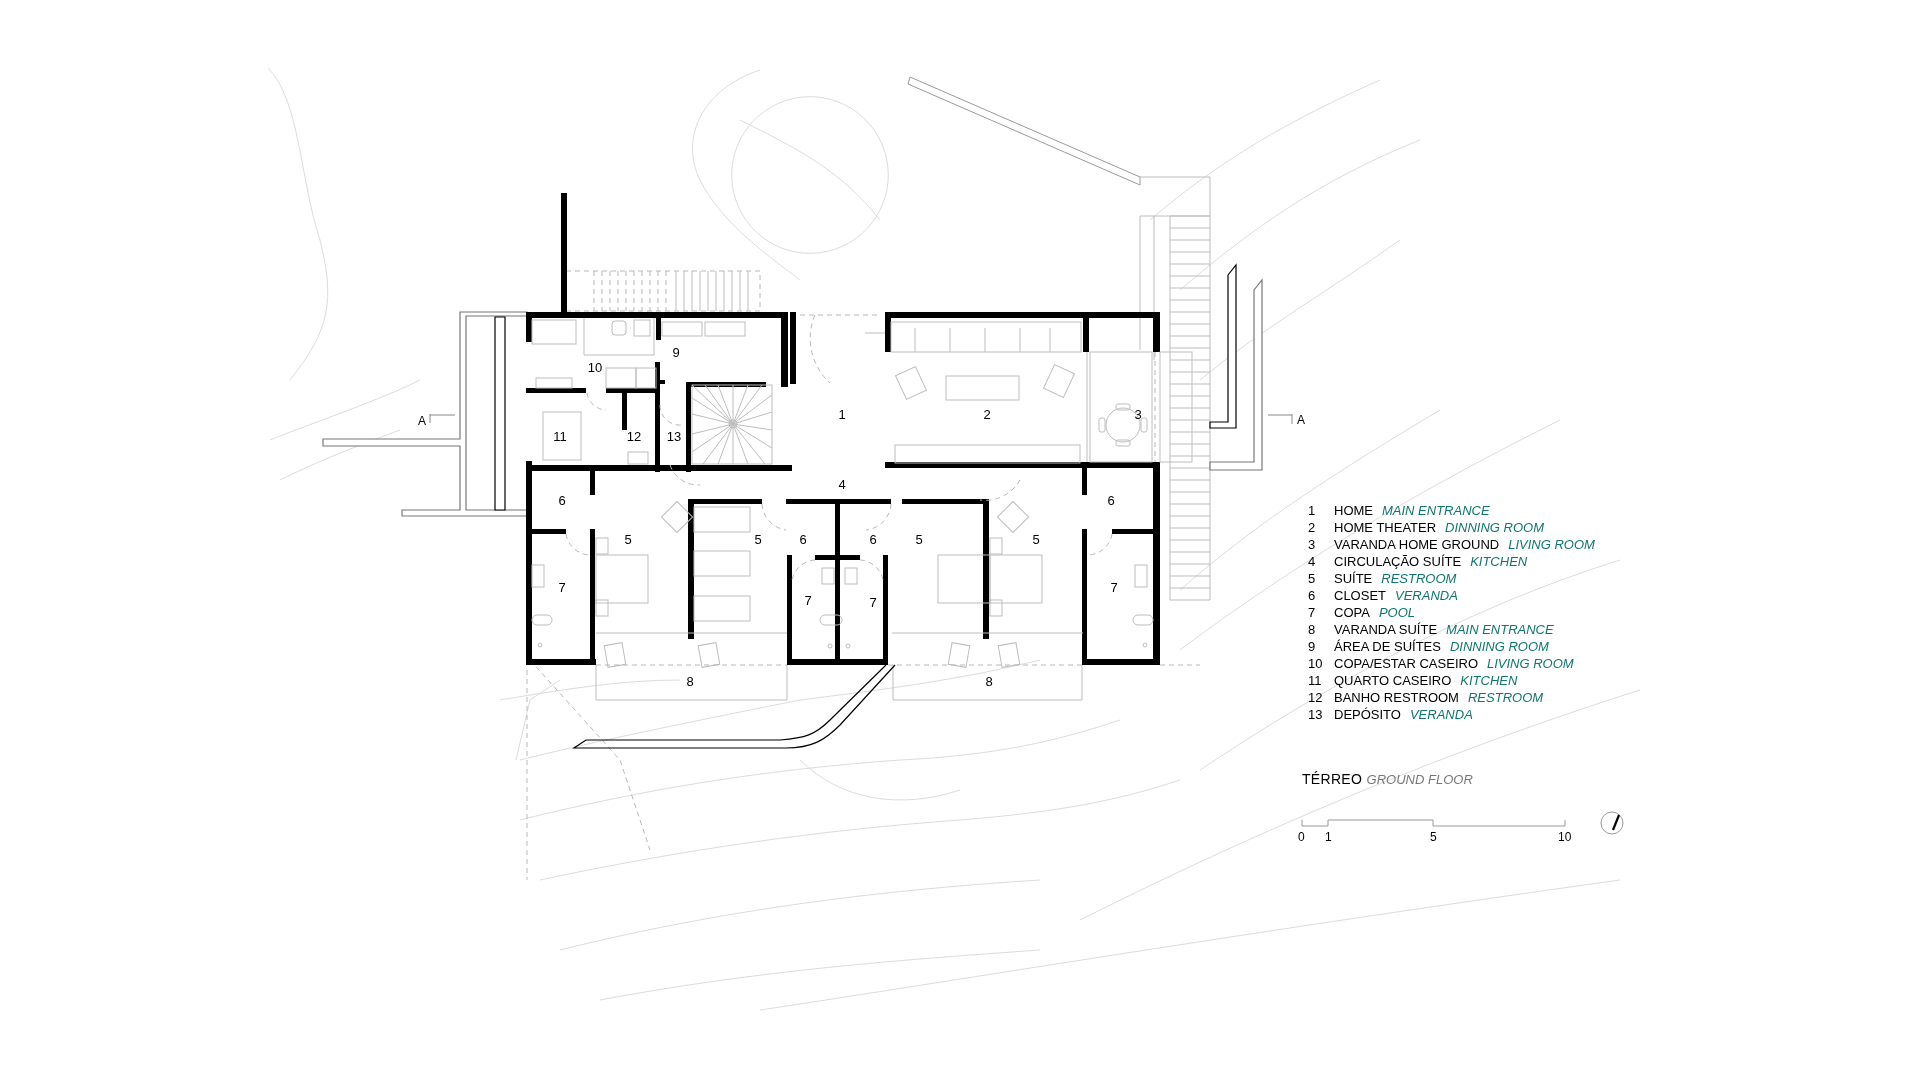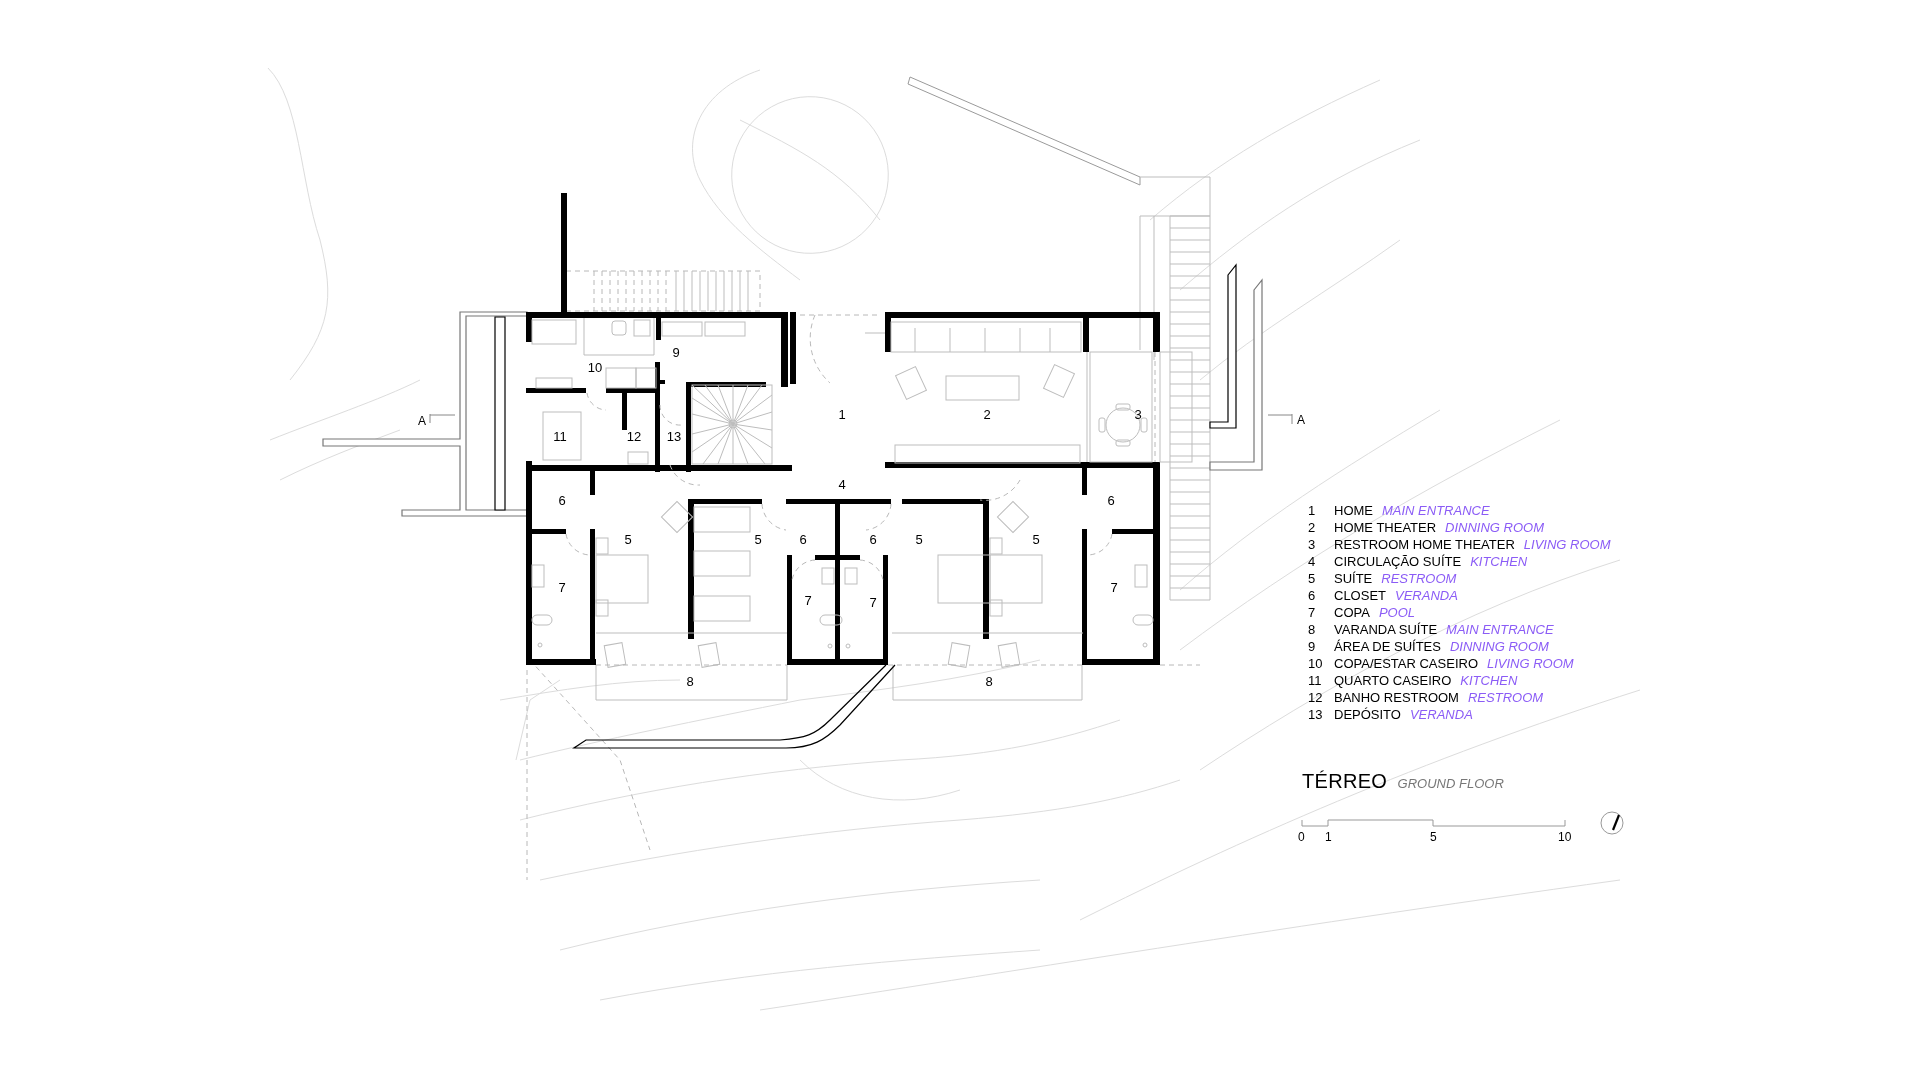--- a/index.html
+++ b/index.html
@@ -13,25 +13,25 @@
     .topo { fill: none; stroke: #dcdcdc; stroke-width: 1; }
     .outl { fill: #fff; stroke: #000; stroke-width: 1.2; }
     .outg { fill: #fff; stroke: #777; stroke-width: 1.2; }
     .rlabel { font-family: "Liberation Sans", sans-serif; font-size: 13px; fill: #000; text-anchor: middle; }
     .seclabel { font-family: "Liberation Sans", sans-serif; font-size: 12px; fill: #000; }
 
     .legend { position: absolute; left: 1308px; top: 502px; font-size: 13px; line-height: 17px; }
     .legend-row { display: flex; white-space: nowrap; }
     .legend-num { width: 26px; }
     .legend-pt { }
-    .legend-en { color: #8b5cf6; font-style: italic; margin-left: 9px; }
+    .legend-en { color: #0f766e; font-style: italic; margin-left: 9px; }
 
     .title { position: absolute; left: 1302px; top: 770px; white-space: nowrap; }
-    .title-pt { font-size: 20px; letter-spacing: 0.3px; }
-    .title-en { font-size: 13px; color: #777; font-style: italic; margin-left: 6px; }
+    .title-pt { font-size: 14px; letter-spacing: 0.3px; }
+    .title-en { font-size: 13px; color: #777; font-style: italic; }
 
     .scale-labels { position: absolute; top: 830px; font-size: 12px; }
     .scale-labels span { position: absolute; white-space: nowrap; }
   </style>
 </head>
 <body>
 
 <svg class="plan" width="1920" height="1080" viewBox="0 0 1920 1080" xmlns="http://www.w3.org/2000/svg">
 
   <g>
@@ -368,21 +368,21 @@
     <span class="legend-pt">HOME</span>
     <span class="legend-en">MAIN ENTRANCE</span>
   </div>
   <div class="legend-row">
     <span class="legend-num">2</span>
     <span class="legend-pt">HOME THEATER</span>
     <span class="legend-en">DINNING ROOM</span>
   </div>
   <div class="legend-row">
     <span class="legend-num">3</span>
-    <span class="legend-pt">RESTROOM HOME THEATER</span>
+    <span class="legend-pt">VARANDA HOME GROUND</span>
     <span class="legend-en">LIVING ROOM</span>
   </div>
   <div class="legend-row">
     <span class="legend-num">4</span>
     <span class="legend-pt">CIRCULAÇÃO SUÍTE</span>
     <span class="legend-en">KITCHEN</span>
   </div>
   <div class="legend-row">
     <span class="legend-num">5</span>
     <span class="legend-pt">SUÍTE</span>

